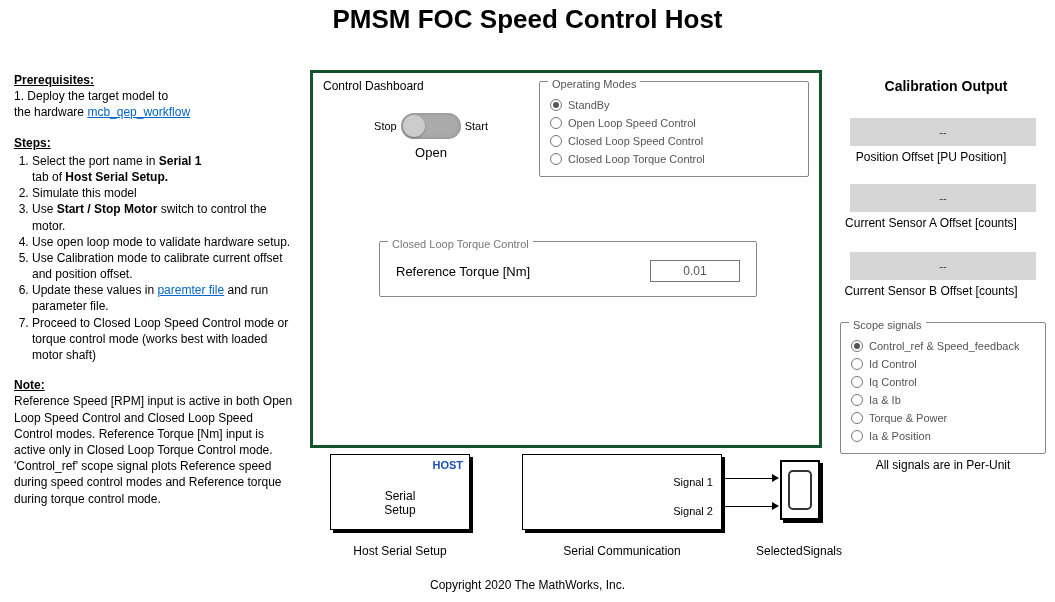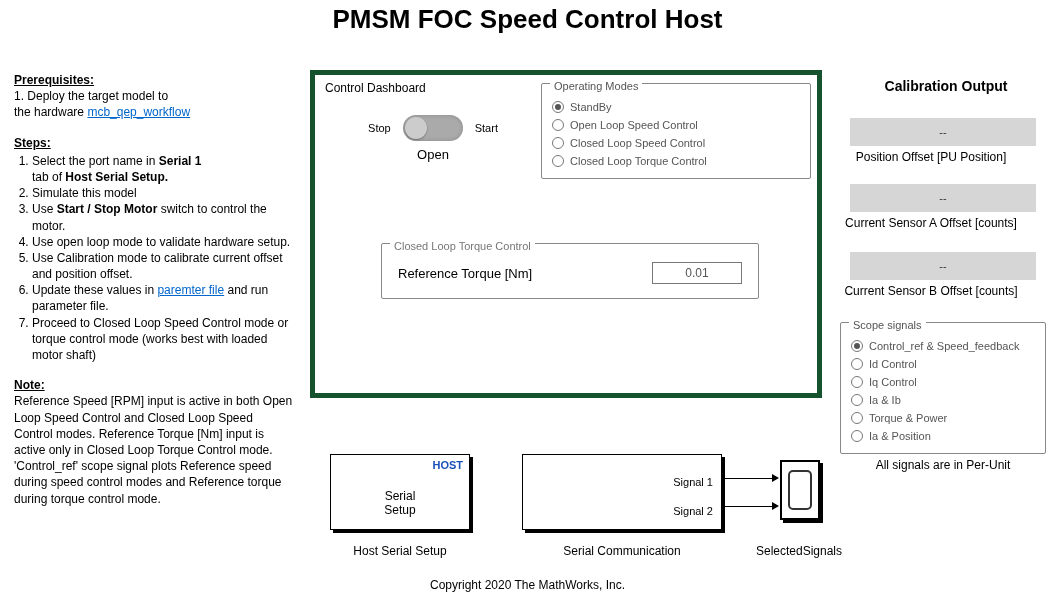--- a/index.html
+++ b/index.html
@@ -31,34 +31,34 @@
   .left .hd { font-weight: bold; text-decoration: underline; }
   .left ol { margin: 2px 0 0 0; padding-left: 18px; }
   .left li { margin-bottom: 0; }
   .link { color: #0066cc; text-decoration: underline; cursor: pointer; }
   .left .block { margin-bottom: 14px; }
 
   
   .dash {
     position: absolute;
     left: 310px; top: 70px;
-    width: 512px; height: 328px;
-    border: 5px solid #14532d;
+    width: 512px; height: 378px;
+    border: 3px solid #14532d;
   }
   .dash-title {
     position: absolute;
     left: 10px; top: 6px;
   }
   .toggle-area {
     position: absolute;
     left: 28px; top: 40px;
     width: 180px;
     text-align: center;
   }
-  .toggle-row { display: flex; align-items: center; justify-content: center; gap: 12px; }
+  .toggle-row { display: flex; align-items: center; justify-content: center; gap: 4px; }
   .toggle-lbl { font-size: 11px; }
   .toggle {
     width: 60px; height: 26px;
     background: #aaa;
     border-radius: 13px;
     position: relative;
     box-shadow: inset 0 0 4px rgba(0,0,0,.2);
   }
   .toggle-knob {
     position: absolute;

